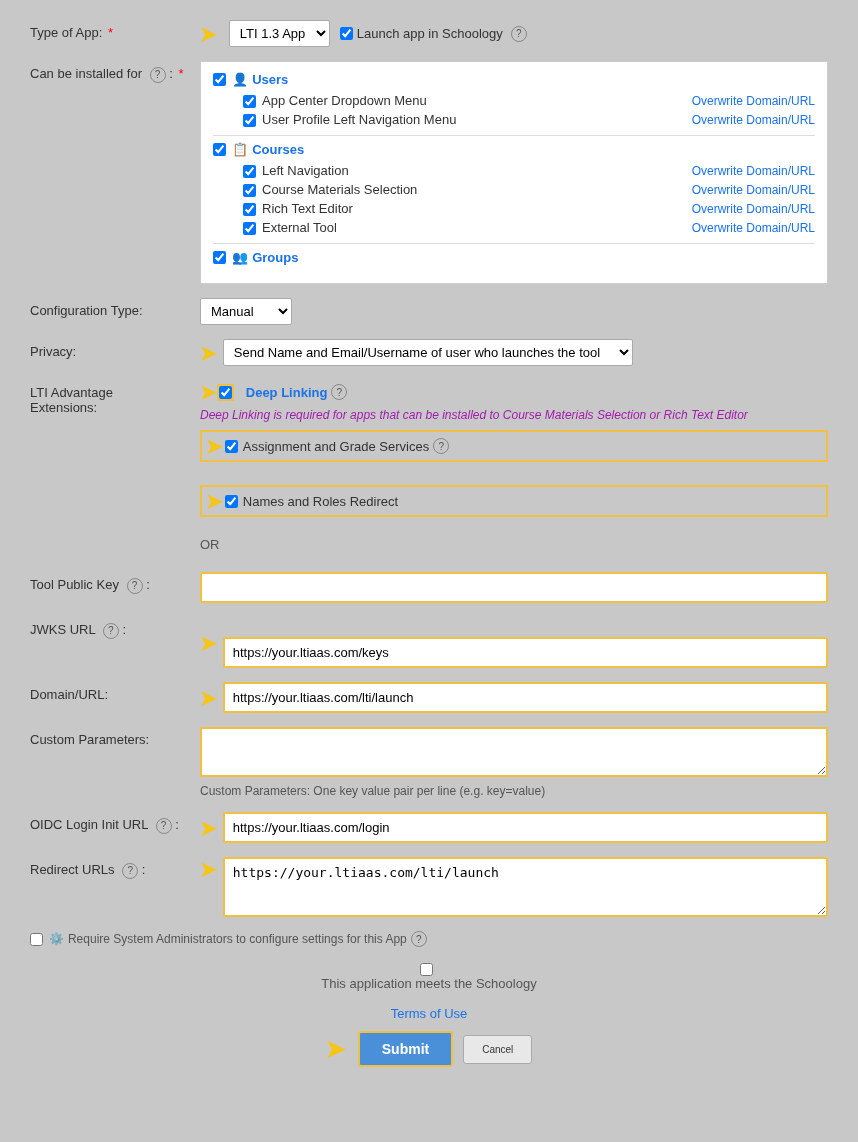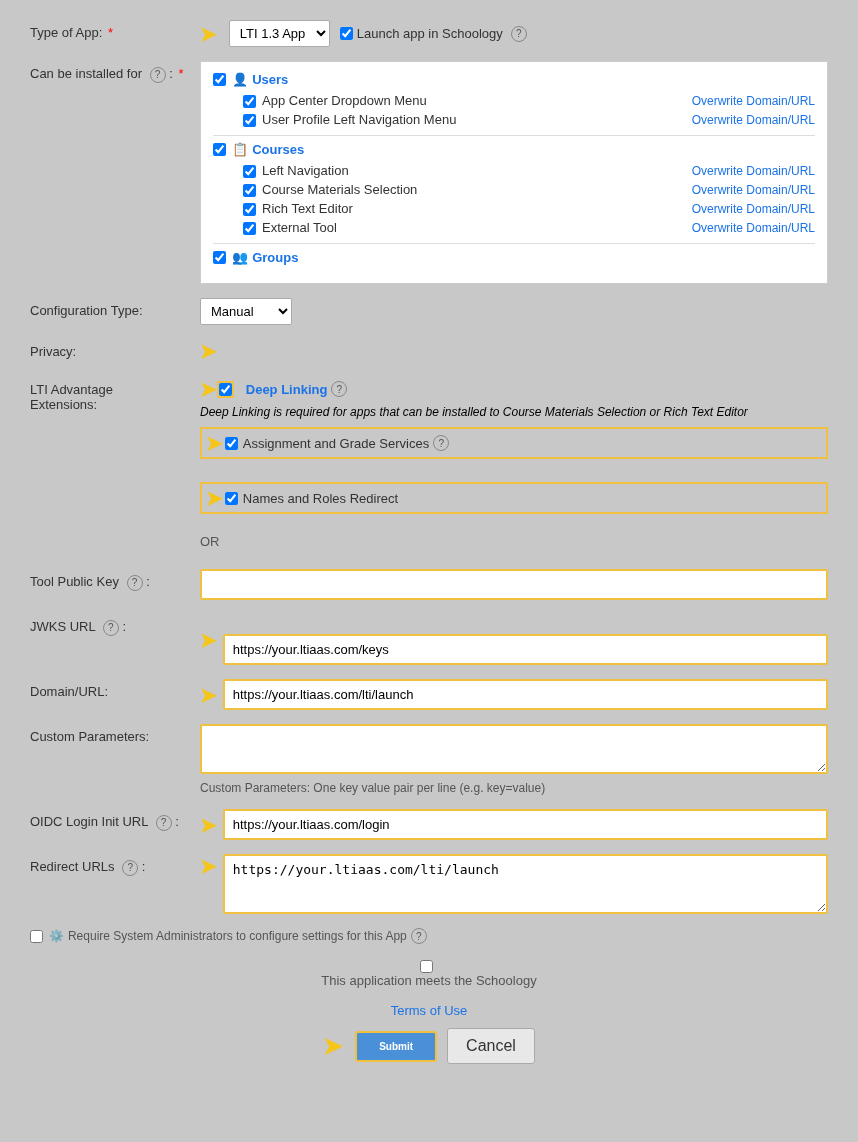--- a/index.html
+++ b/index.html
@@ -119,21 +119,21 @@
       border-radius: 50%;
       border: 1px solid #888;
       color: #555;
       font-size: 10px;
       cursor: pointer;
       margin-left: 4px;
       font-style: normal;
     }
     .deep-linking-note {
       font-size: 12px;
-      color: #000000;
+      color: #a21caf;
       font-style: italic;
       margin-bottom: 8px;
       margin-top: 2px;
     }
     .or-text {
       font-size: 13px;
       color: #555;
       margin: 6px 0;
     }
     .tool-public-key-input {
@@ -183,31 +183,31 @@
       justify-content: center;
       align-items: center;
       gap: 10px;
       margin-top: 10px;
     }
     .btn-submit {
       background: #4a90d9;
       color: white;
       border: 2px solid #f0c040;
       padding: 8px 22px;
-      font-size: 10px;
+      font-size: 14px;
       font-weight: bold;
       border-radius: 3px;
       cursor: pointer;
     }
     .btn-cancel {
       background: #e8e8e8;
       color: #333;
       border: 1px solid #aaa;
       padding: 8px 18px;
-      font-size: 16px;
+      font-size: 10px;
       border-radius: 3px;
       cursor: pointer;
     }
     
     .yellow-arrow {
       color: #f5c518;
       font-size: 20px;
       font-weight: bold;
       margin-right: 2px;
       display: inline-block;
@@ -366,20 +366,26 @@
         <option>Automatic</option>
       </select>
     </div>
   </div>
 
   <div class="form-row">
     <div class="form-label">Privacy:</div>
     <div class="form-content">
       <div style="display:flex;align-items:center;gap:4px;">
         <span class="yellow-arrow">➤</span>
+        <select class="privacy-select">
+          <option>Send Name and Email/Username of user who launches the tool</option>
+          <option>Anonymous</option>
+          <option>Send Name Only</option>
+          <option>Send Email/Username Only</option>
+        </select>
       </div>
     </div>
   </div>
 
   <div class="form-row">
     <div class="form-label" style="white-space:pre-line;">LTI Advantage
 Extensions:</div>
     <div class="form-content lti-advantage-content">
 
       <div class="deep-linking-row">

